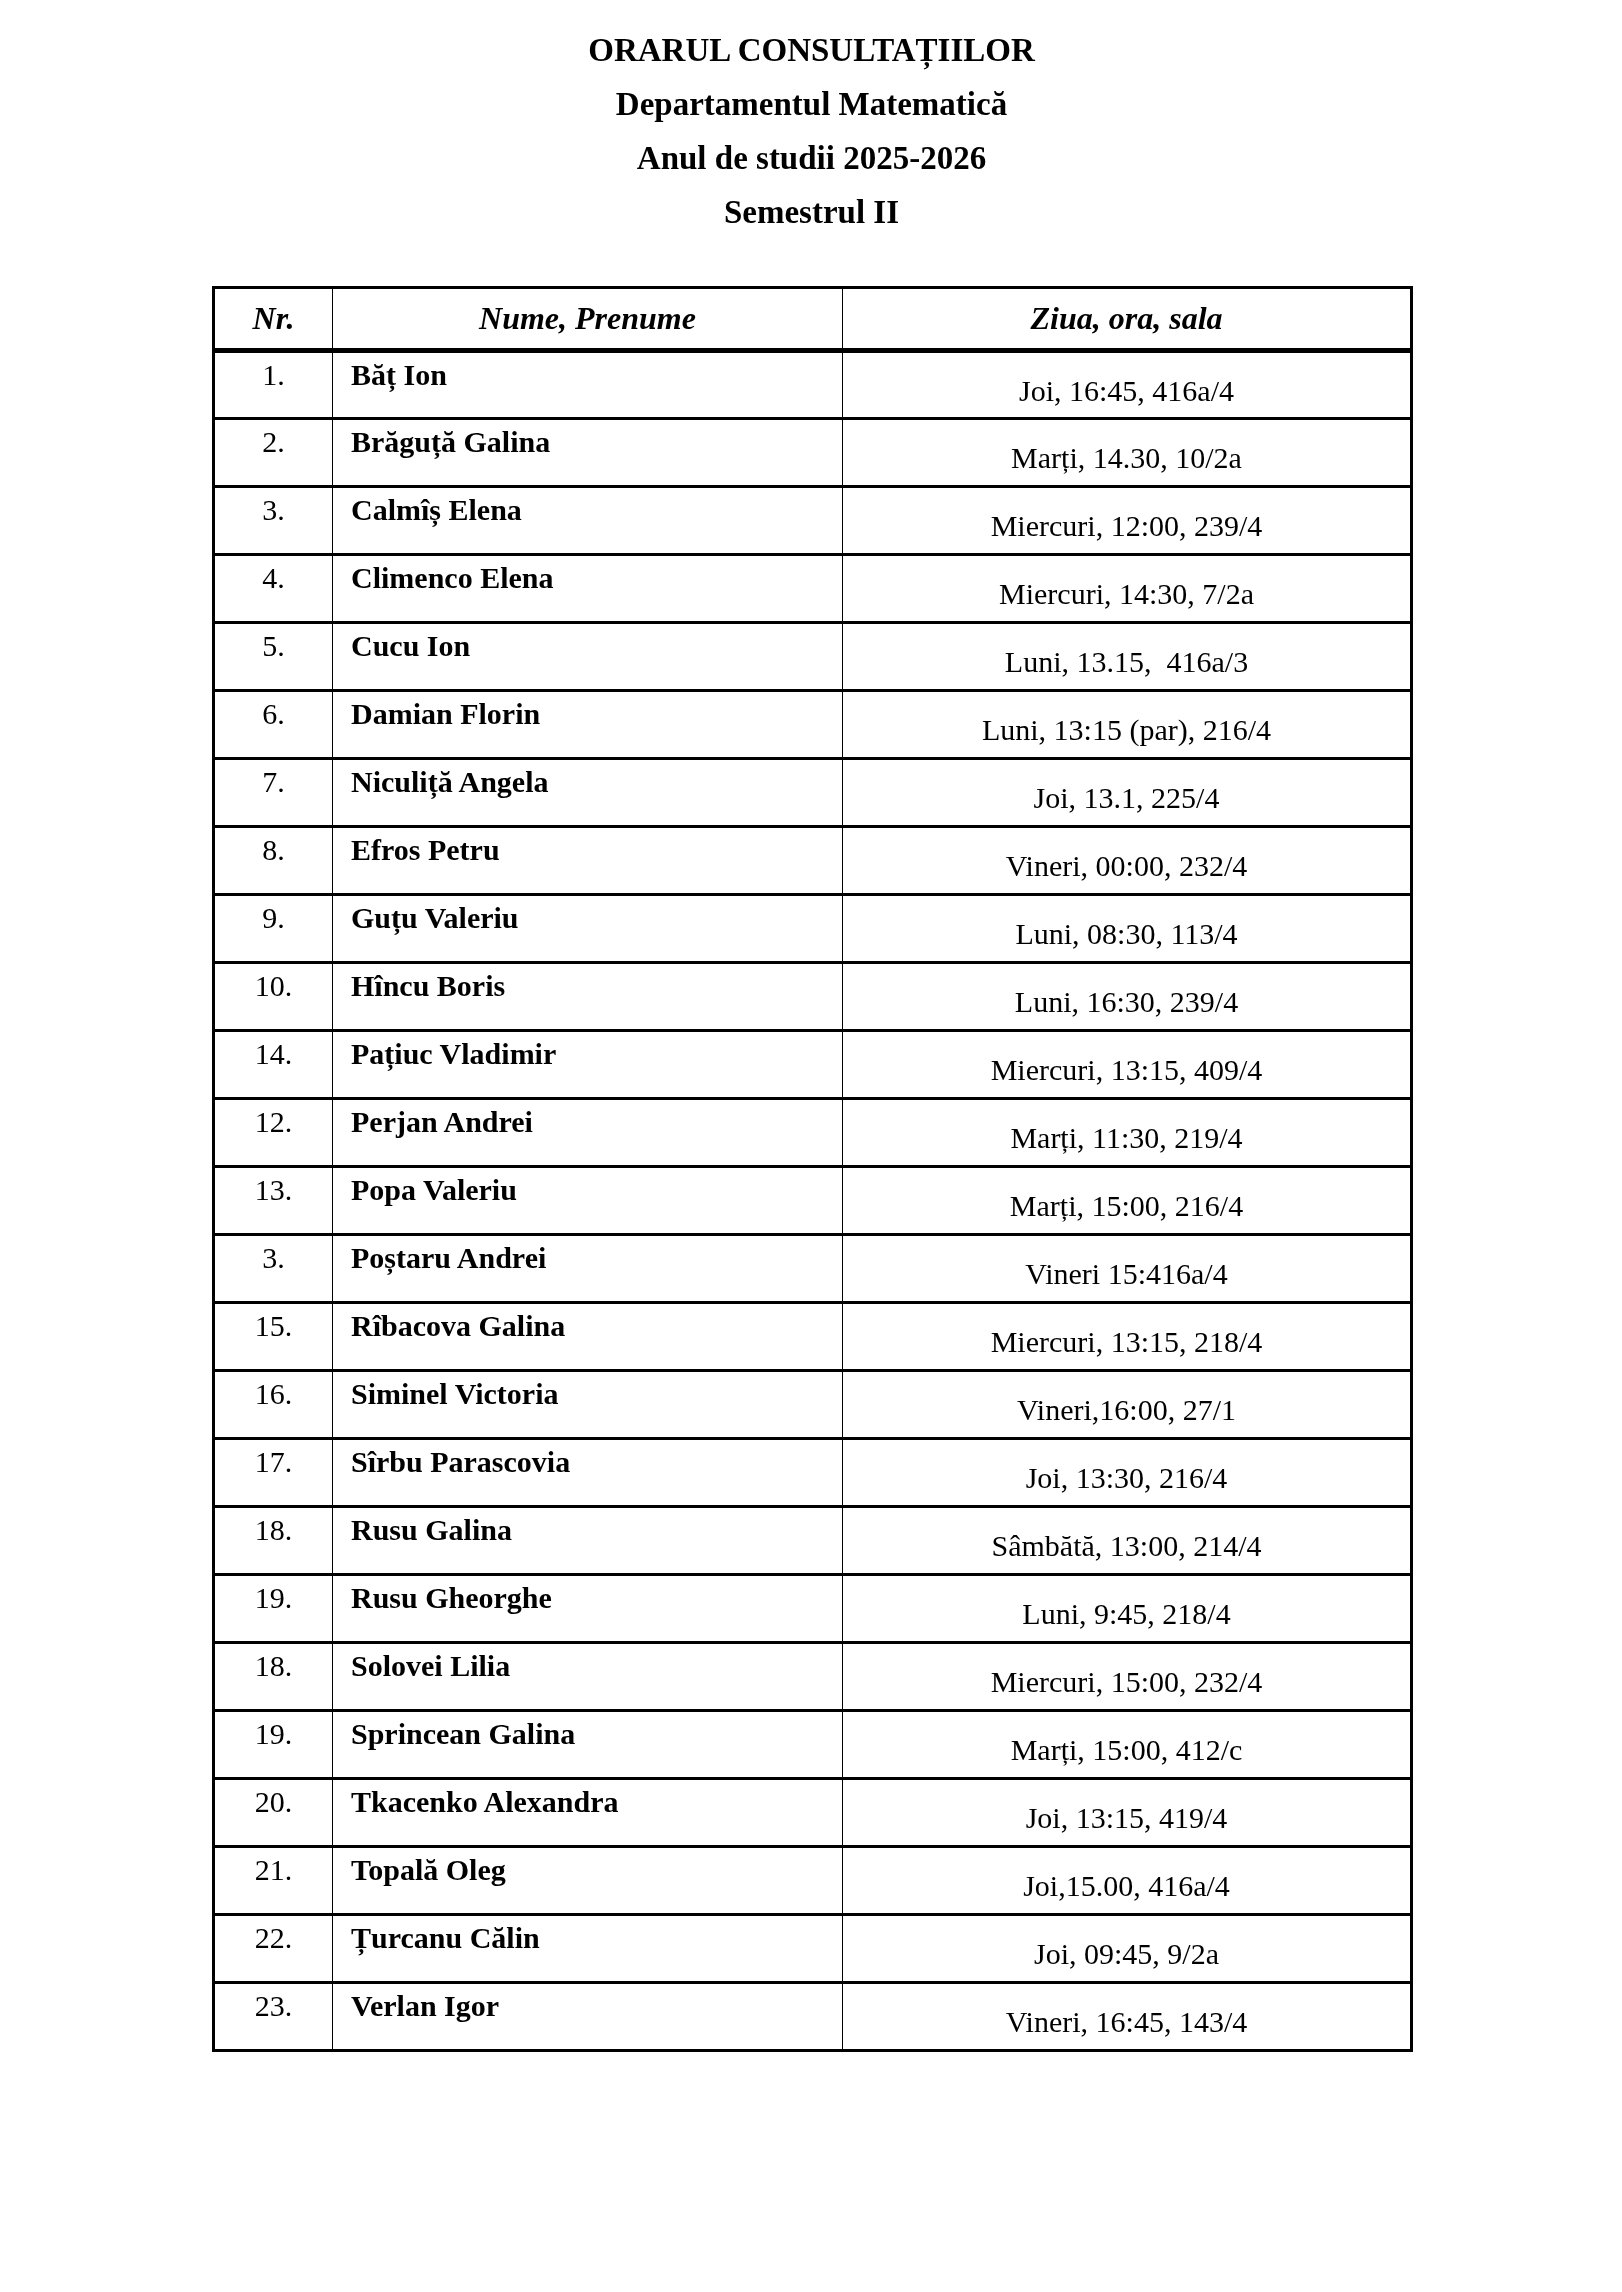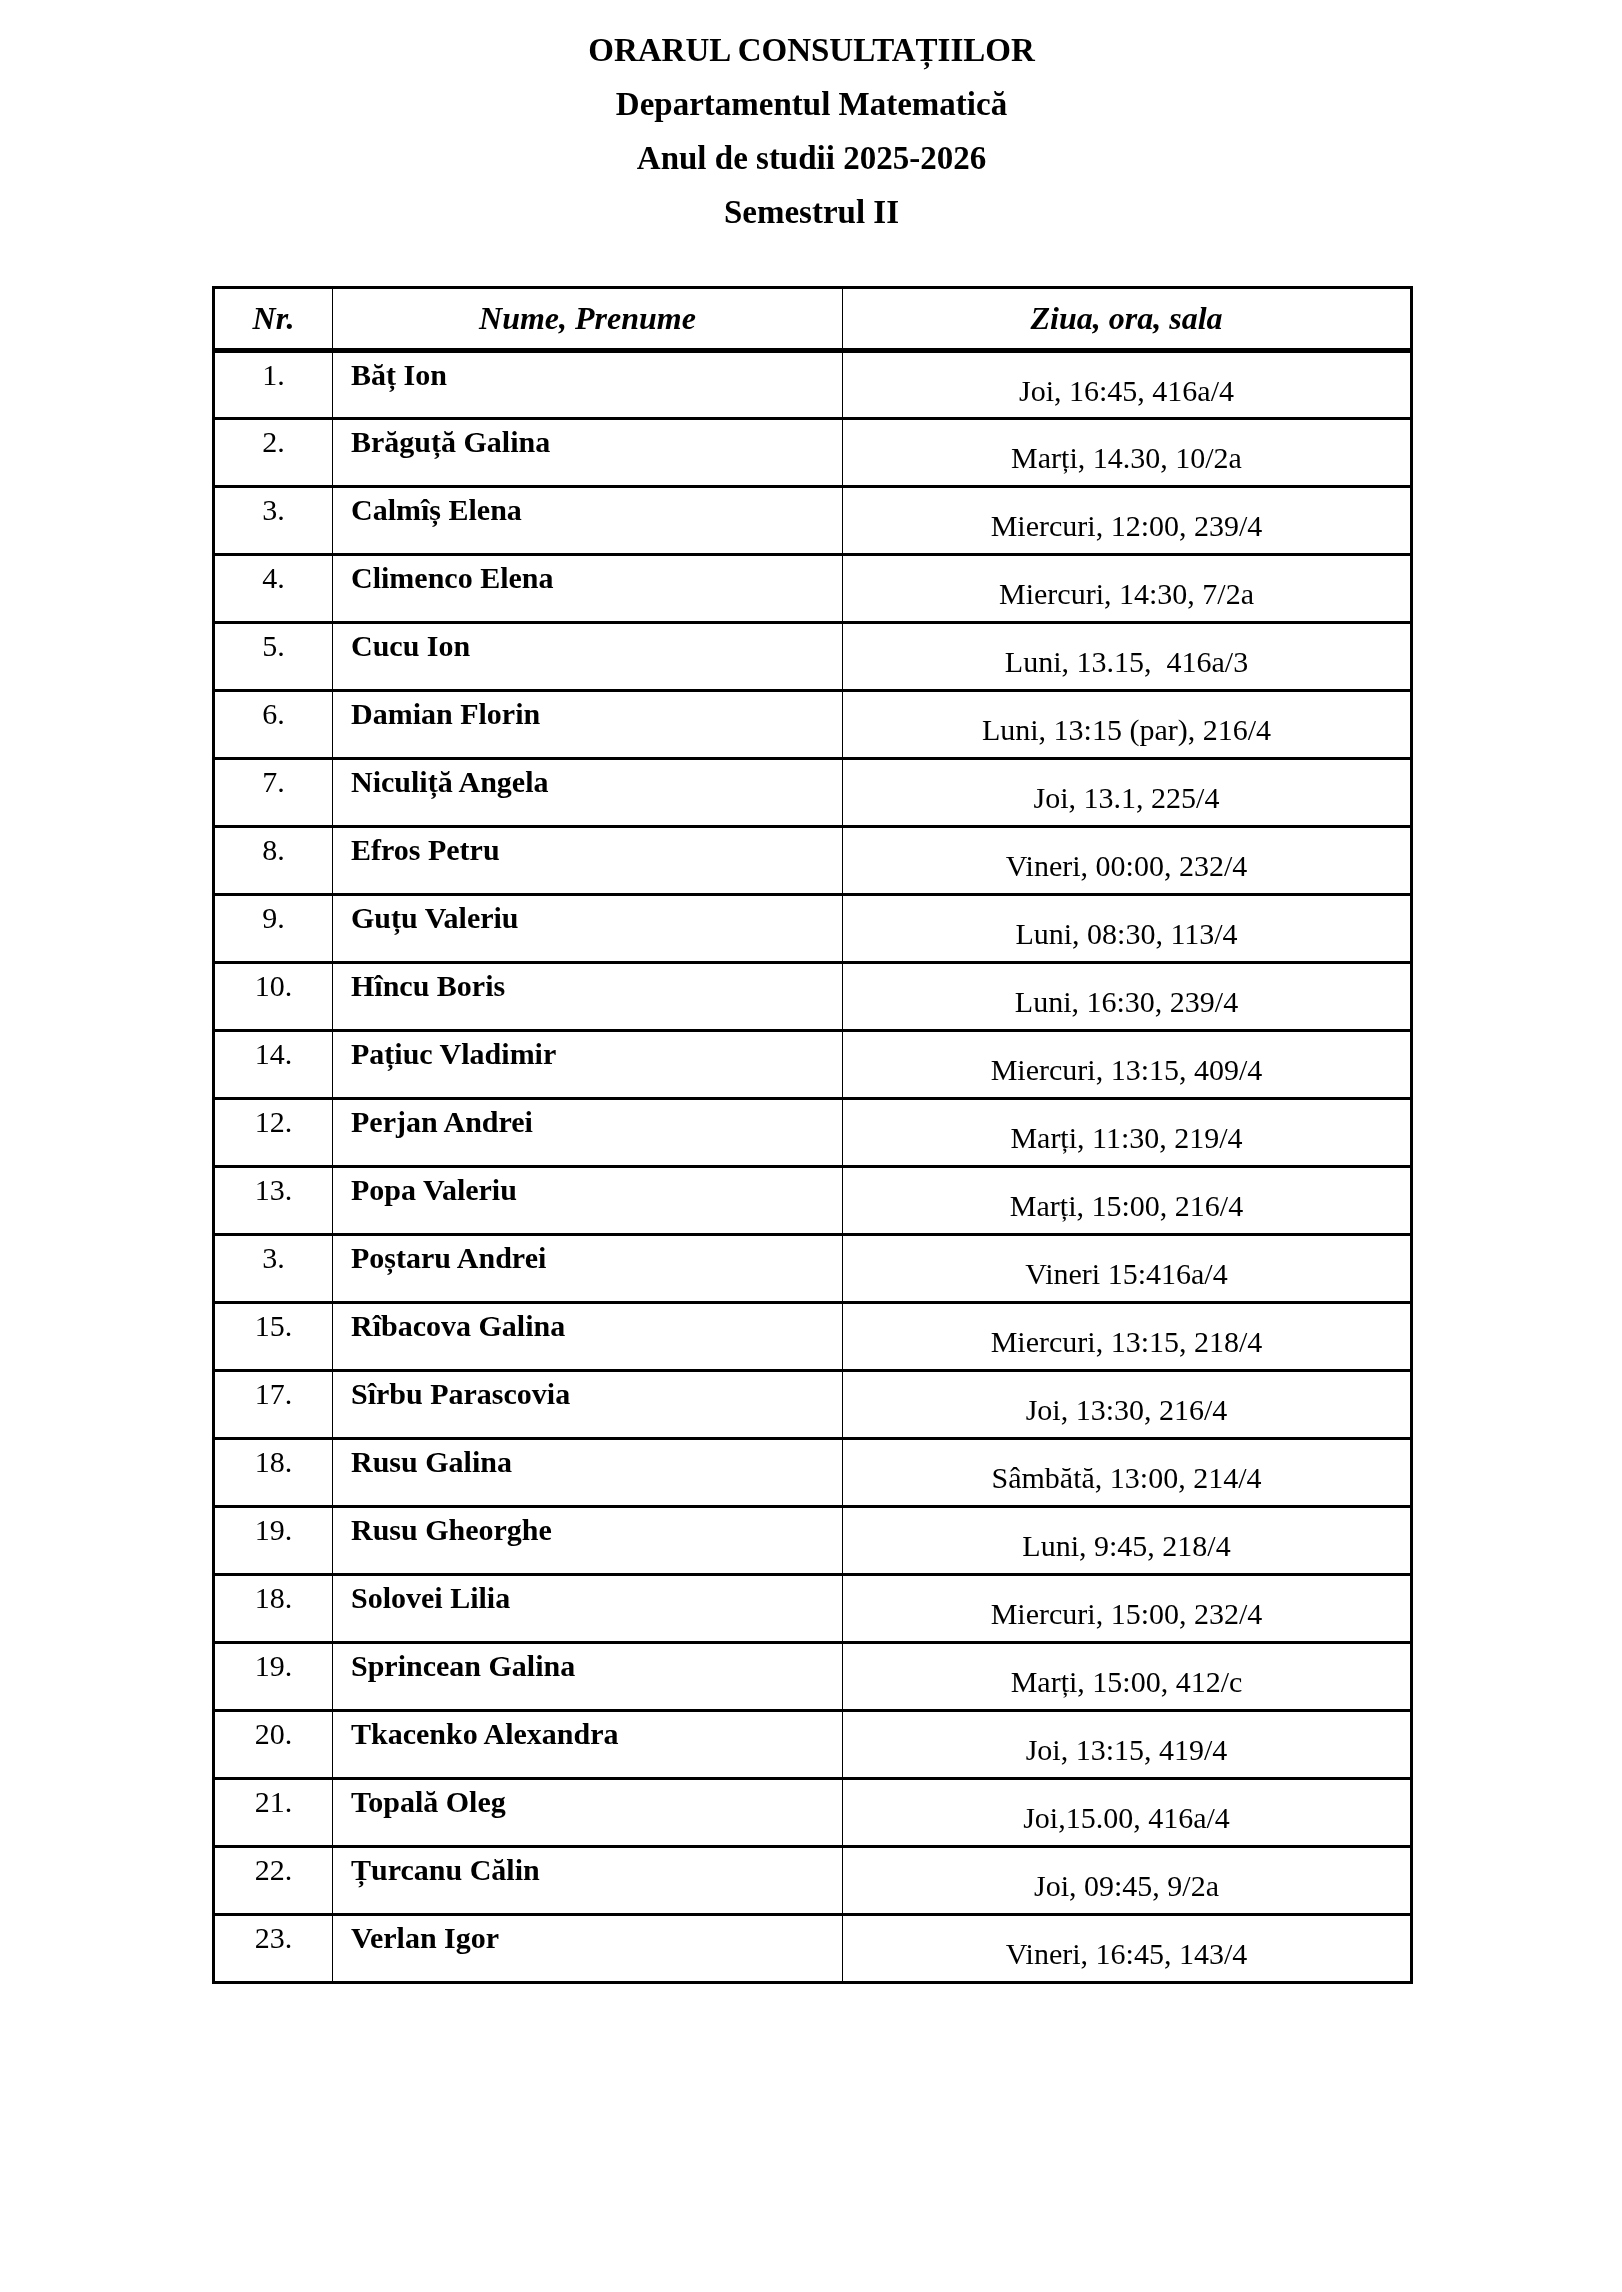--- a/index.html
+++ b/index.html
@@ -185,20 +185,25 @@
     <td class="c-name">Poștaru Andrei</td>
     <td class="c-sched">Vineri 15:416a/4</td>
   </tr>
 
   <tr>
     <td class="c-nr">15.</td>
     <td class="c-name">Rîbacova Galina</td>
     <td class="c-sched">Miercuri, 13:15, 218/4</td>
   </tr>
 
+  <tr>
+    <td class="c-nr">16.</td>
+    <td class="c-name">Siminel Victoria</td>
+    <td class="c-sched">Vineri,16:00, 27/1</td>
+  </tr>
 
   <tr>
     <td class="c-nr">17.</td>
     <td class="c-name">Sîrbu Parascovia</td>
     <td class="c-sched">Joi, 13:30, 216/4</td>
   </tr>
 
   <tr>
     <td class="c-nr">18.</td>
     <td class="c-name">Rusu Galina</td>

